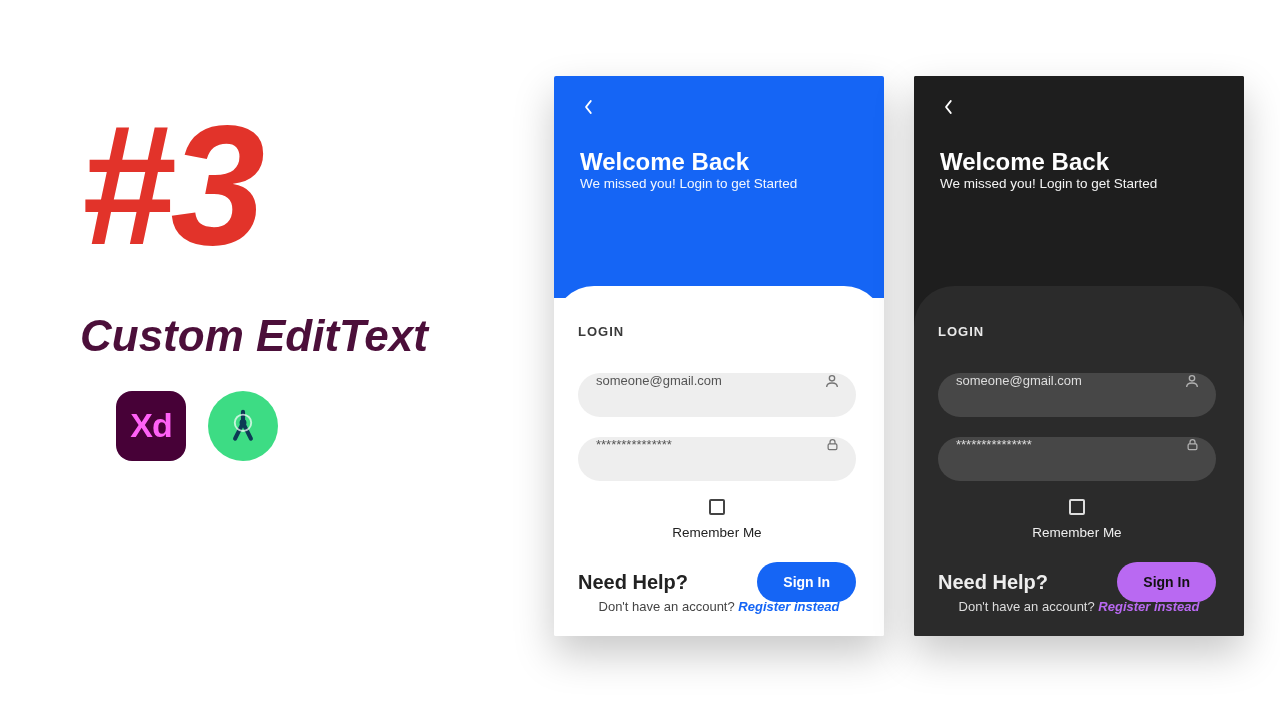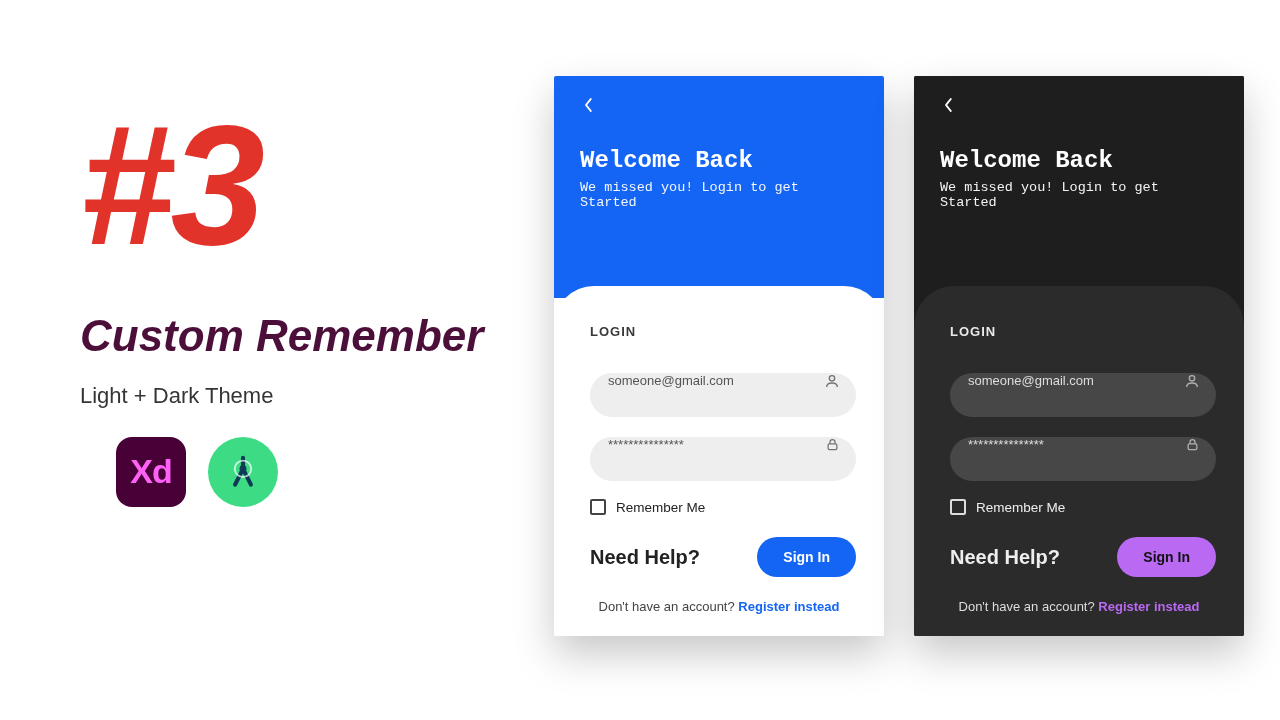--- a/index.html
+++ b/index.html
@@ -17,73 +17,72 @@
   .xd-text { color:#ff61f6; font-weight:700; font-size:34px; letter-spacing:-1px; }
   .as-logo { width:70px; height:70px; border-radius:50%; background:#3ddc84; position:relative; display:flex; align-items:center; justify-content:center; }
   .as-inner svg { display:block; }
 
   
   .phones { position:absolute; left:554px; top:76px; display:flex; gap:30px; }
   .phone { width:330px; height:560px; border-radius:2px; box-shadow: 0 18px 40px rgba(0,0,0,.22); position:relative; overflow:hidden; }
   .phone.light { background:#fff; }
   .phone.dark  { background:#1e1e1e; }
 
-  .hdr { height:222px; padding:20px 26px 0 26px; position:relative;font-family:Liberation Mono, monospace; }
+  .hdr { height:222px; padding:20px 26px 0 26px; position:relative; }
   .phone.light .hdr { background:#1565f5; color:#fff; }
   .phone.dark  .hdr { background:#1e1e1e; color:#fff; }
 
   .back { font-size:22px; color:#fff; display:inline-block; transform:scaleX(.8); }
   .wb-title { margin-top:26px; font-size:24px; font-weight:700; }
-  .wb-sub   { margin-top:6px; font-size:13.5px; opacity:.95; }
-
-  .sheet { position:absolute; left:0; right:0; top:210px; bottom:0; border-top-left-radius:40px; border-top-right-radius:40px; padding:38px 28px 20px 36px; }
+  .wb-sub   { font-size:13.5px; opacity:.95; }
+
+  .sheet { position:absolute; left:0; right:0; top:210px; bottom:0; border-top-left-radius:40px; border-top-right-radius:40px; padding:38px 28px 20px 24px; }
   .phone.light .sheet { background:#fff; color:#222; }
   .phone.dark  .sheet { background:#2b2b2b; color:#eee; }
 
   .sec-label { font-size:13px; letter-spacing:1px; font-weight:600; }
   .phone.light .sec-label { color:#3a3a3a; }
   .phone.dark  .sec-label { color:#e9e9e9; }
 
   .field { margin-top:20px; height:44px; border-radius:24px; display:flex; align-items:flex-start; padding:0 16px 0 18px; font-size:13px; justify-content:space-between; }
   .phone.light .field { background:#eeeeee; color:#555; }
   .phone.dark  .field { background:#474747; color:#ddd; }
   .field .ic { opacity:.8; }
 
-  .row-remember { margin-top:18px; display:flex; align-items:center; gap:10px; font-size:13.5px; }
+  .row-remember { margin-top:18px; display:flex; align-items:center; gap:10px; font-size:13.5px;flex-direction:column; }
   .cb { width:16px; height:16px; border:2px solid currentColor; border-radius:2px; display:inline-block; }
   .phone.light .cb { color:#444; }
   .phone.dark  .cb { color:#ddd; }
 
   .row-actions { margin-top:22px; display:flex; align-items:center; justify-content:space-between; }
   .need { font-size:20px; font-weight:700; }
   .btn { height:40px; padding:0 26px; border-radius:22px; font-size:14px; font-weight:600; display:flex; align-items:center; color:#fff; }
   .phone.light .btn { background:#1565f5; }
   .phone.dark  .btn { background:#b969f2; color:#111; }
   .phone.dark  .btn span { color:#111; }
 
   .footer { position:absolute; left:0; right:0; bottom:22px; text-align:center; font-size:13px; }
   .phone.light .footer { color:#444; }
   .phone.dark  .footer { color:#ddd; }
-  .reg-link { font-weight:700; }
+  .reg-link { font-weight:700;font-style:italic; }
   .phone.light .reg-link { color:#1565f5; }
   .phone.dark  .reg-link { color:#b969f2; }
 
   .ic svg { display:block; }
 </style>
 </head>
 <body>
 
 <div class="canvas">
 
   <div class="leftcol">
     <div class="hash">#3</div>
     <div class="title">
-      <span>Custom Remember</span><br>
-    </div>
-    <div class="subtitle">Light + Dark Theme</div>
+      <span>Custom EditText</span><br>
+    </div>
     <div class="logos">
       <div class="xd-logo">
         <span class="xd-text">Xd</span>
       </div>
       <div class="as-logo">
         <span class="as-inner">
           <svg width="38" height="38" viewBox="0 0 24 24" fill="none">
             <path d="M12 3 L12 10 M12 10 L7 20 M12 10 L17 20" stroke="#0d3a55" stroke-width="2.6" stroke-linecap="round"></path>
             <circle cx="12" cy="10" r="2.2" fill="#0d3a55"></circle>
             <circle cx="12" cy="10" r="5.2" fill="none" stroke="#ffffff" stroke-width="1.2" opacity=".7"></circle>

